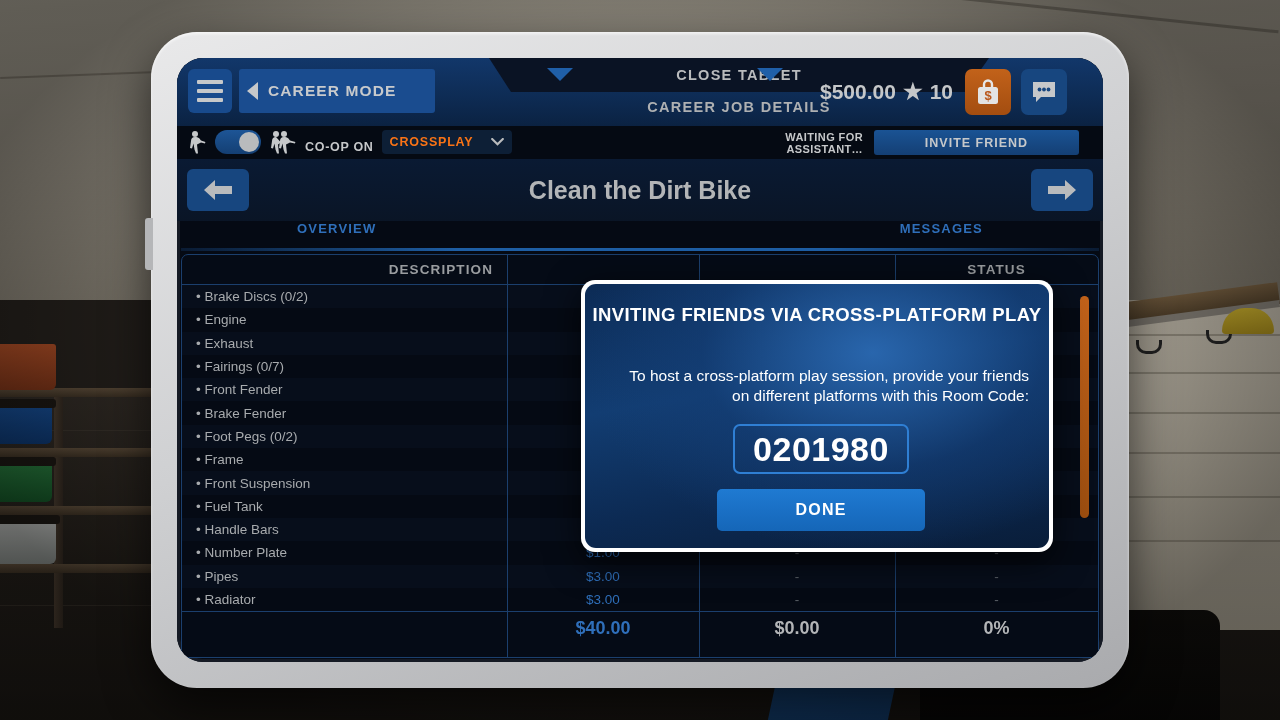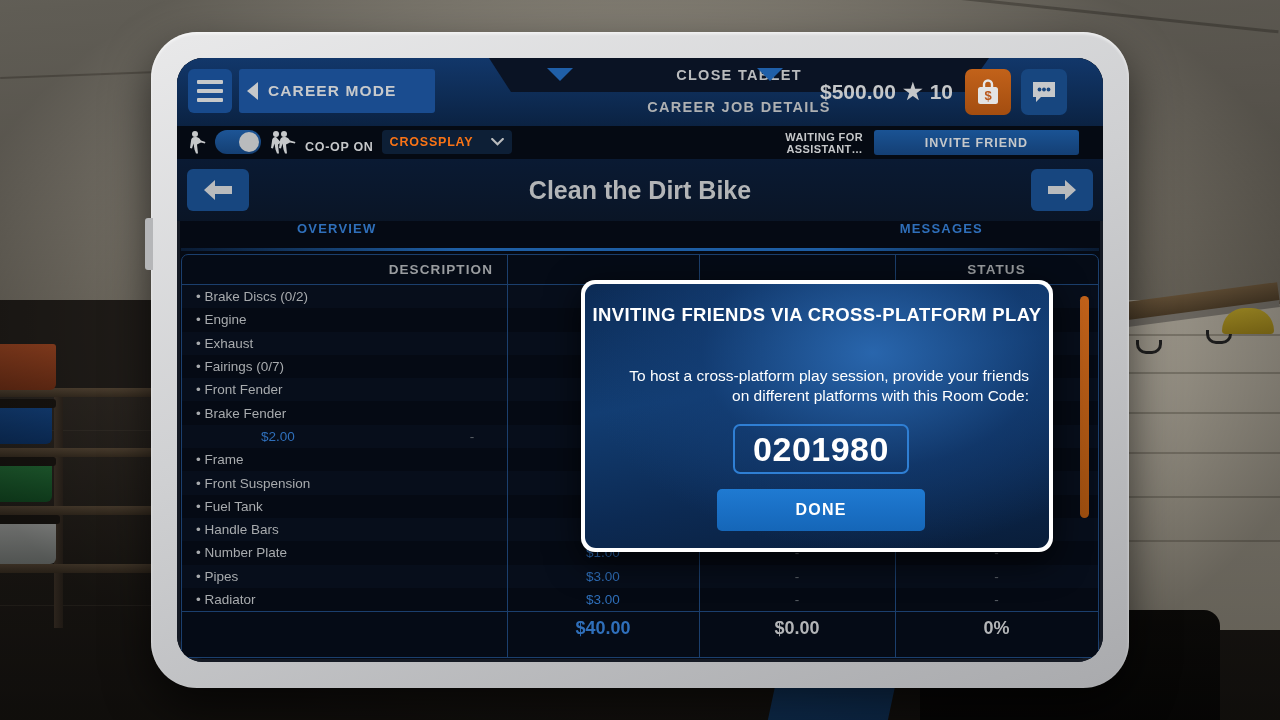--- a/index.html
+++ b/index.html
@@ -483,20 +483,21 @@
             <div class="cell mid">-</div>
             <div class="cell status">-</div>
           </div>
           <div class="trow">
             <div class="cell desc">• Brake Fender</div>
             <div class="cell price">$2.00</div>
             <div class="cell mid">-</div>
             <div class="cell status">-</div>
           </div>
           <div class="trow">
+            <div class="cell desc">• Foot Pegs (0/2)</div>
             <div class="cell price">$2.00</div>
             <div class="cell mid">-</div>
             <div class="cell status">-</div>
           </div>
           <div class="trow">
             <div class="cell desc">• Frame</div>
             <div class="cell price">$5.00</div>
             <div class="cell mid">-</div>
             <div class="cell status">-</div>
           </div>

